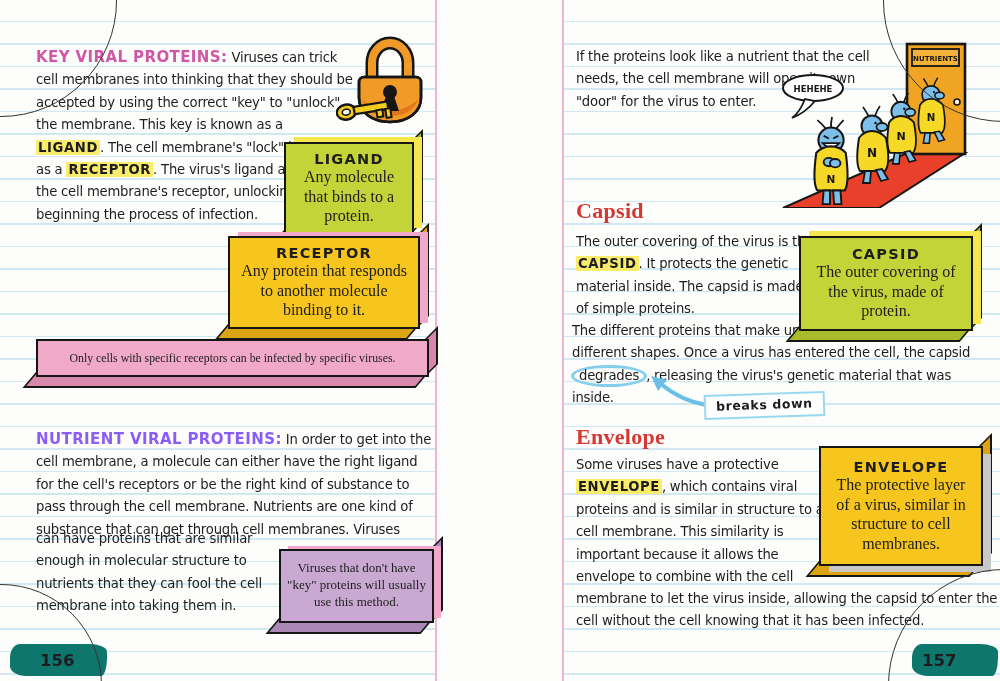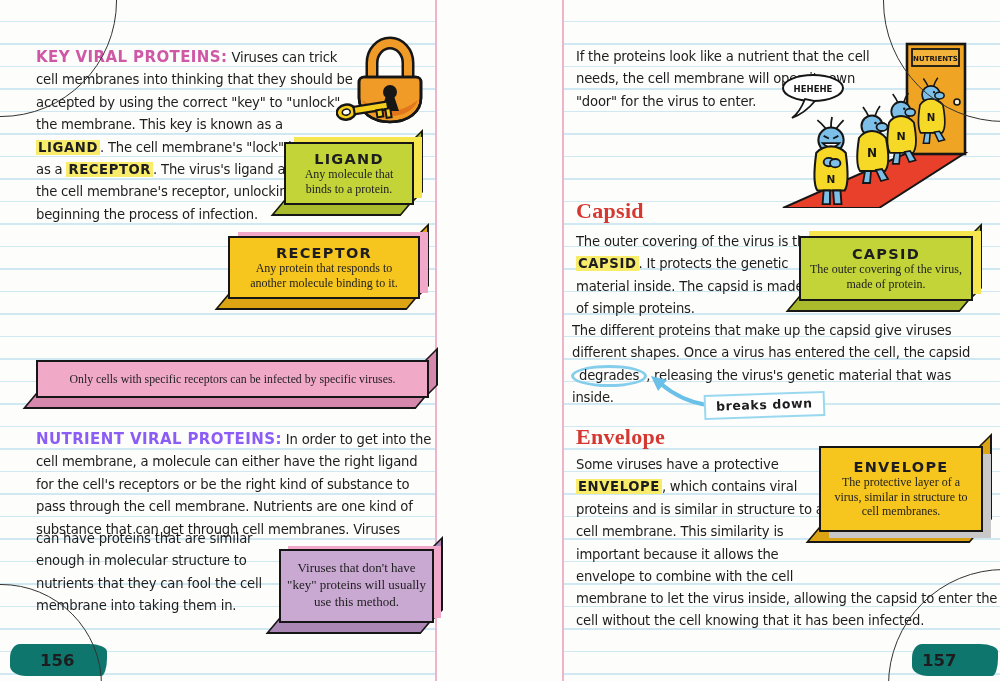--- a/index.html
+++ b/index.html
@@ -37,33 +37,33 @@
                border:2.6px solid #161616;transform:skewY(-45deg);transform-origin:left;}
   .box-green{--c:#c2d438;--d:#a9bb2c;}
   .box-green .face{box-shadow:9px -6px 0 -1px #f5e64e;}
   .box-yellow{--c:#f6c51e;--d:#dca413;}
   .box-yellow.receptor-box .face{box-shadow:9px -5px 0 -1px #f2a8c8;}
   .box-yellow.envelope-box .face{box-shadow:9px 7px 0 -1px #c8c8c8;}
   .box-pink{--c:#f0a9c7;--d:#d687ac;}
   .box-purple{--c:#c9a9d1;--d:#ab87b6;}
   .box-purple .face{box-shadow:8px -4px 0 -1px #f2a8c8;}
   .box-title{font-weight:800;font-size:14.5px;letter-spacing:1.3px;padding-top:2px;}
-  .box-body{font-family:"Liberation Serif",serif;font-size:12px;line-height:1.22;}
+  .box-body{font-family:"Liberation Serif",serif;font-size:16px;line-height:1.22;}
   .ligand-box{left:284px;top:142px;width:130px;}
   .ligand-box .face{padding:5px 6px 7px;}
   .receptor-box{left:228px;top:236px;width:192px;}
   .receptor-box .face{padding:5px 8px 7px;}
   .capsid-box{left:799px;top:236px;width:174px;}
   .capsid-box .face{padding:6px 8px 8px;}
   .envelope-box{left:819px;top:446px;width:164px;}
   .envelope-box .face{padding:9px 7px 11px;}
   .method-box{left:279px;top:549px;width:155px;}
   .method-box .face{padding:9px 6px 10px;}
   .method-box .box-body{font-size:13px;line-height:1.3;}
-  .note-banner{left:36px;top:360px;width:393px;}
+  .note-banner{left:36px;top:339px;width:393px;}
   .note-banner .face{padding:10px 4px 9px;}
   .banner-text{font-family:"Liberation Serif",serif;font-size:11.8px;white-space:nowrap;}
 
   
   .key-para{left:36px;top:46px;width:318px;}
   .nutrient-para1{left:36px;top:428px;width:402px;}
   .nutrient-para2{left:36px;top:528px;width:242px;}
   .intro-para{left:576px;top:46px;width:312px;}
   .capsid-heading{left:576px;top:198px;}
   .capsid-para1{left:576px;top:231px;width:240px;}

